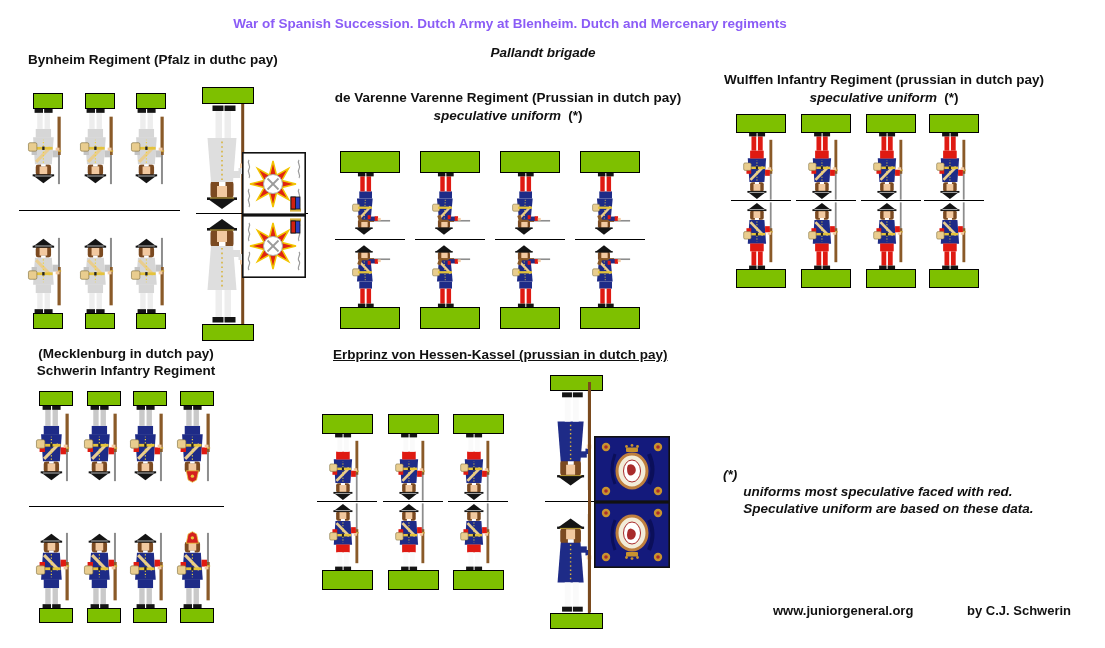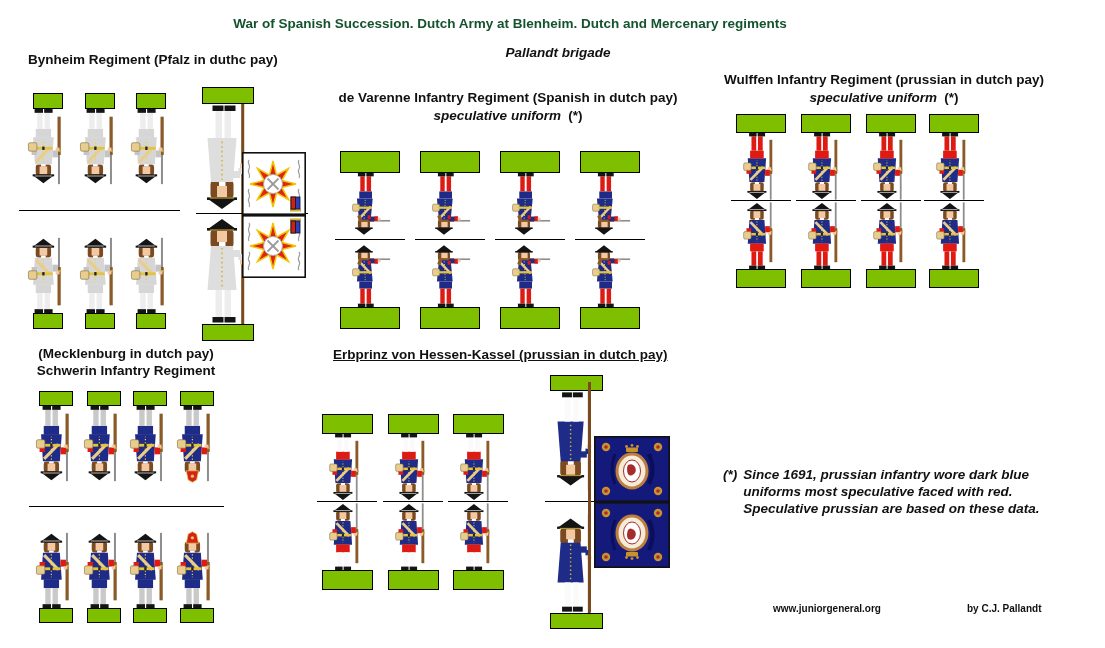--- a/index.html
+++ b/index.html
@@ -23,21 +23,21 @@
   .dv-c {top:151px;height:178px;width:64px;--basew:60px;--baseh:22px;--figw:62px;}
   .wu-c {top:114px;height:174px;width:54px;--basew:50px;--baseh:19px;--figw:50px;}
   .sw-c {top:391px;height:232px;width:48px;--basew:34px;--baseh:15px;--figw:46px;}
   .eb-c {top:414px;height:176px;width:54px;--basew:51px;--baseh:20px;--figw:52px;}
   .eb-o {top:375px;height:254px;width:54px;--basew:53px;--baseh:16px;--figw:54px;}
 
   .flag-panel{position:absolute;display:block;}
   .pole{position:absolute;width:3.4px;background:#7A4A1E;}
 
   .footnote{position:absolute;display:flex;gap:6px;font-size:13.5px;line-height:17px;font-style:italic;}
-  .footer-txt{position:absolute;font-size:10px;white-space:nowrap;}
+  .footer-txt{position:absolute;font-size:13px;white-space:nowrap;}
 </style>
 </head>
 <body>
 
 <svg width="0" height="0" style="position:absolute" aria-hidden="true">
   <defs>
     <g id="core-stand">
       <rect x="43" y="2" width="2.6" height="42" fill="#8d8d8d"></rect>
       <rect x="42.4" y="40" width="4.2" height="50" fill="var(--musket,#8A5A28)"></rect>
       <rect x="41.9" y="44" width="5.2" height="2.5" fill="#c9a23e"></rect>
@@ -175,22 +175,22 @@
         <circle cx="-5.5" cy="-3.5" r="1.4"></circle>
           <circle cx="0" cy="-4.6" r="1.4"></circle>
           <circle cx="5.5" cy="-3.5" r="1.4"></circle>
       </g>
     </symbol>
   </defs>
 </svg>
 
 <div id="canvas" style="--base: #7EC000; --musket: #8A5A28; --hair: #7B4A21; --pz-field: #FFFFFF; --pz-ray: #E02412; --pz-edge: #F2C500; --pz-swords: #9B9B9B; --pz-shield-blue: #2B3FBF; --pz-shield-red: #D22010; --hs-field: #141A7C; --hs-oval: #F2ECD9; --hs-wreath: #BE7F3E; --hs-emblem: #A82B2B; --hs-ornament: #C8922E;">
 
-  <div class="ttl center" style="left: 0px; width: 1020px; top: 16px; color: #14532d;">War of Spanish Succession. Dutch Army at Blenheim. Dutch and Mercenary regiments</div>
-  <div class="ttl center it" style="left:15px;width:1086px;top:45px;">Pallandt brigade</div>
+  <div class="ttl center" style="left: 0px; width: 1020px; top: 16px; color: #8b5cf6;">War of Spanish Succession. Dutch Army at Blenheim. Dutch and Mercenary regiments</div>
+  <div class="ttl center it" style="left:0;width:1086px;top:45px;">Pallandt brigade</div>
 
   <section style="position: absolute; inset: 0px; --coat: #D6D6D6; --facing: #C4C4C4; --breeches: #D6D6D6; --stockings: #EDEDED; --bag: #E9CD8F;">
     <div class="ttl" style="left:28px;top:52px;">Bynheim Regiment (Pfalz in duthc pay)</div>
 
     <div class="col byn-m" style="left:22px;">
       <div class="base"></div>
       <svg class="fig inv">
           <use href="#fig-stand" width="100%" height="100%"></use>
         </svg>
       <div class="fold"></div>
@@ -235,21 +235,21 @@
     <svg class="flag-panel inv" style="left:242px;top:152px;width:64px;height:63px;">
         <use href="#flag-pfalz" width="100%" height="100%"></use>
       </svg>
     <svg class="flag-panel" style="left:242px;top:215px;width:64px;height:63px;">
         <use href="#flag-pfalz" width="100%" height="100%"></use>
       </svg>
   </section>
 
   <section style="position: absolute; inset: 0px; --coat: #1E2B87; --facing: #DF1A12; --breeches: #1E2B87; --stockings: #DF1A12; --bag: #E9CD8F;">
     <div class="ttl center" style="left:332px;width:352px;top:89px;line-height:18px;white-space:normal;">
-      <div>de Varenne Infantry Regiment (Spanish in dutch pay)</div>
+      <div>de Varenne Varenne Regiment (Prussian in dutch pay)</div>
       <div><span class="it">speculative uniform</span><span class="nmark">(*)</span></div>
     </div>
     <div class="col dv-c" style="left:338px;">
       <div class="base"></div>
       <svg class="fig inv">
           <use href="#fig-fire" width="100%" height="100%"></use>
         </svg>
       <div class="fold"></div>
       <svg class="fig">
           <use href="#fig-fire" width="100%" height="100%"></use>
@@ -444,22 +444,22 @@
         <use href="#flag-hessen" width="100%" height="100%"></use>
       </svg>
     <svg class="flag-panel inv" style="left:594px;top:502px;width:76px;height:66px;">
         <use href="#flag-hessen" width="100%" height="100%"></use>
       </svg>
   </section>
 
   <div class="footnote" style="left:723px;top:466px;">
     <span>(*)</span>
     <span>
-      <span>Since 1691, prussian infantry wore dark blue</span><br>
+      <br>
       <span>uniforms most speculative faced with red.</span><br>
-      <span>Speculative prussian are based on these data.</span>
+      <span>Speculative uniform are based on these data.</span>
     </span>
   </div>
 
   <div class="footer-txt" style="left:773px;top:603px;">www.juniorgeneral.org</div>
-  <div class="footer-txt" style="left:967px;top:603px;">by C.J. Pallandt</div>
+  <div class="footer-txt" style="left:967px;top:603px;">by C.J. Schwerin</div>
 
 </div>
 
 </body></html>

